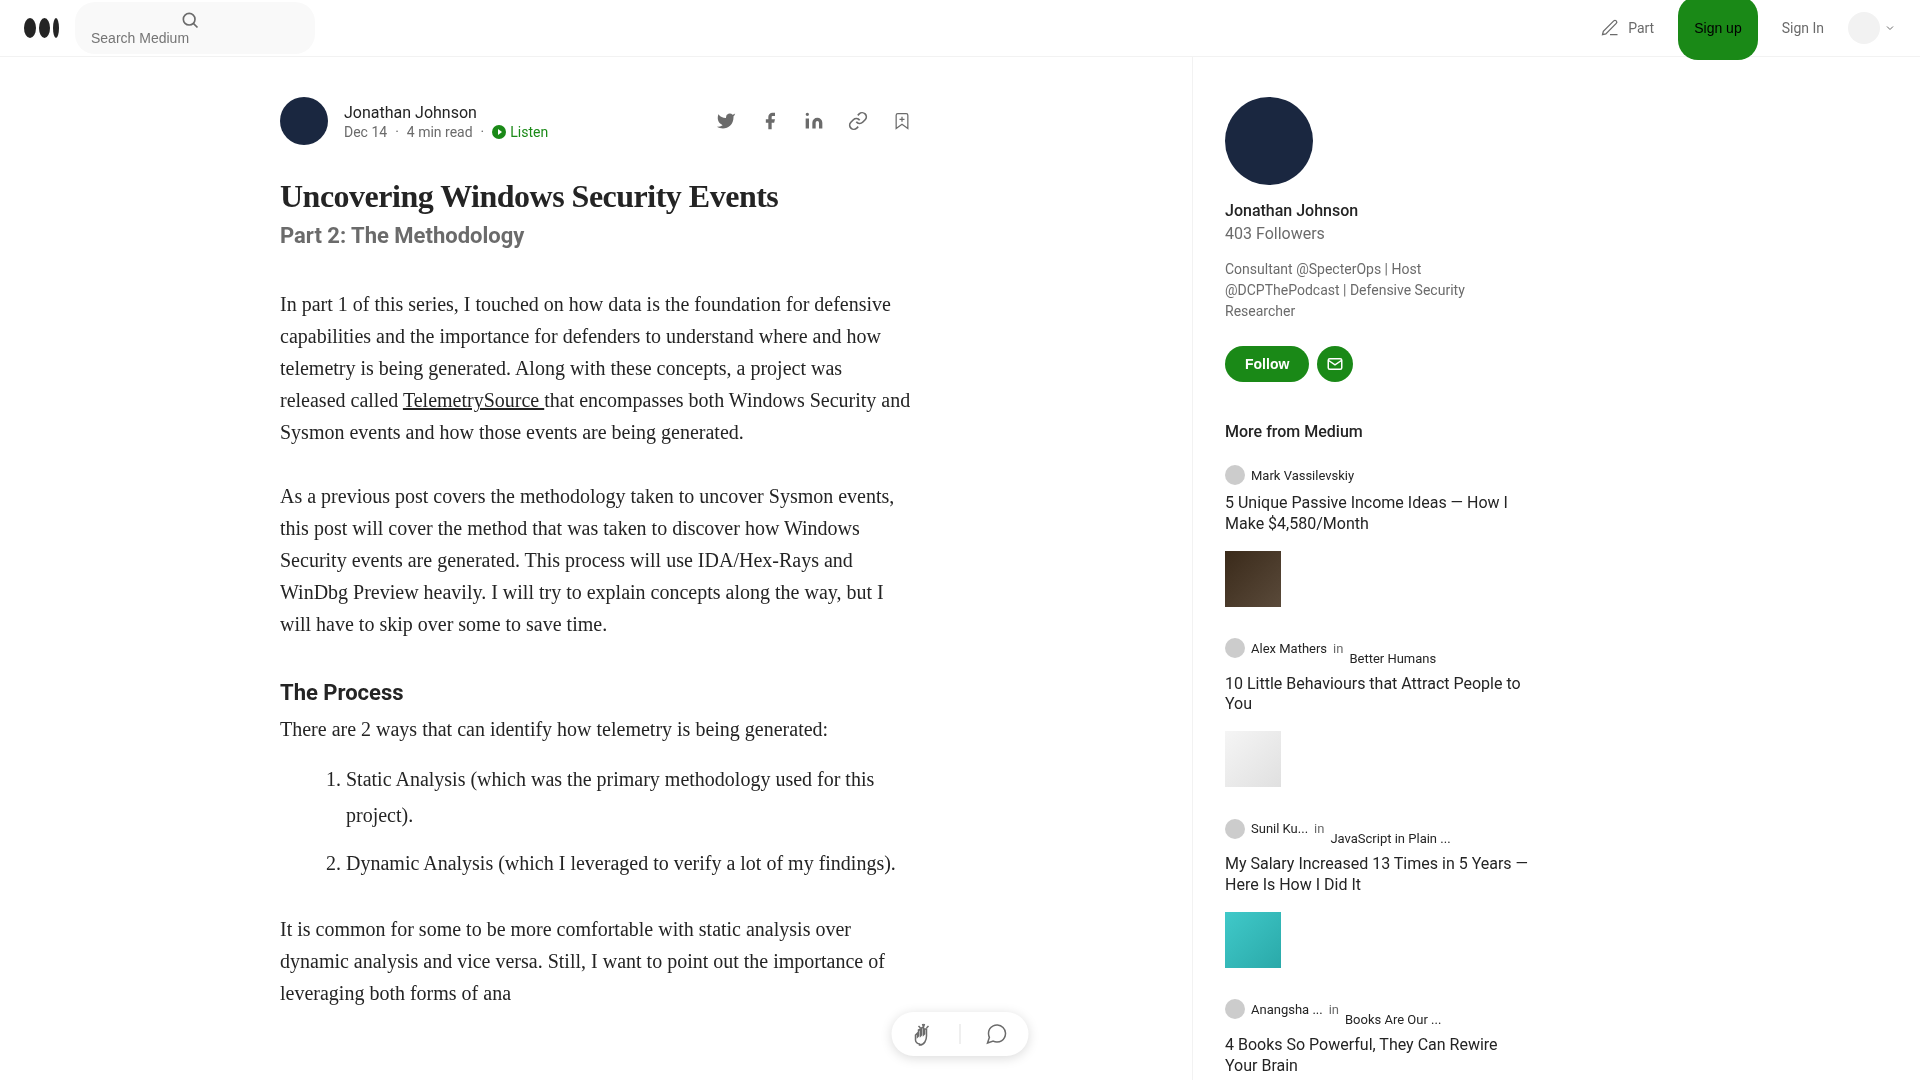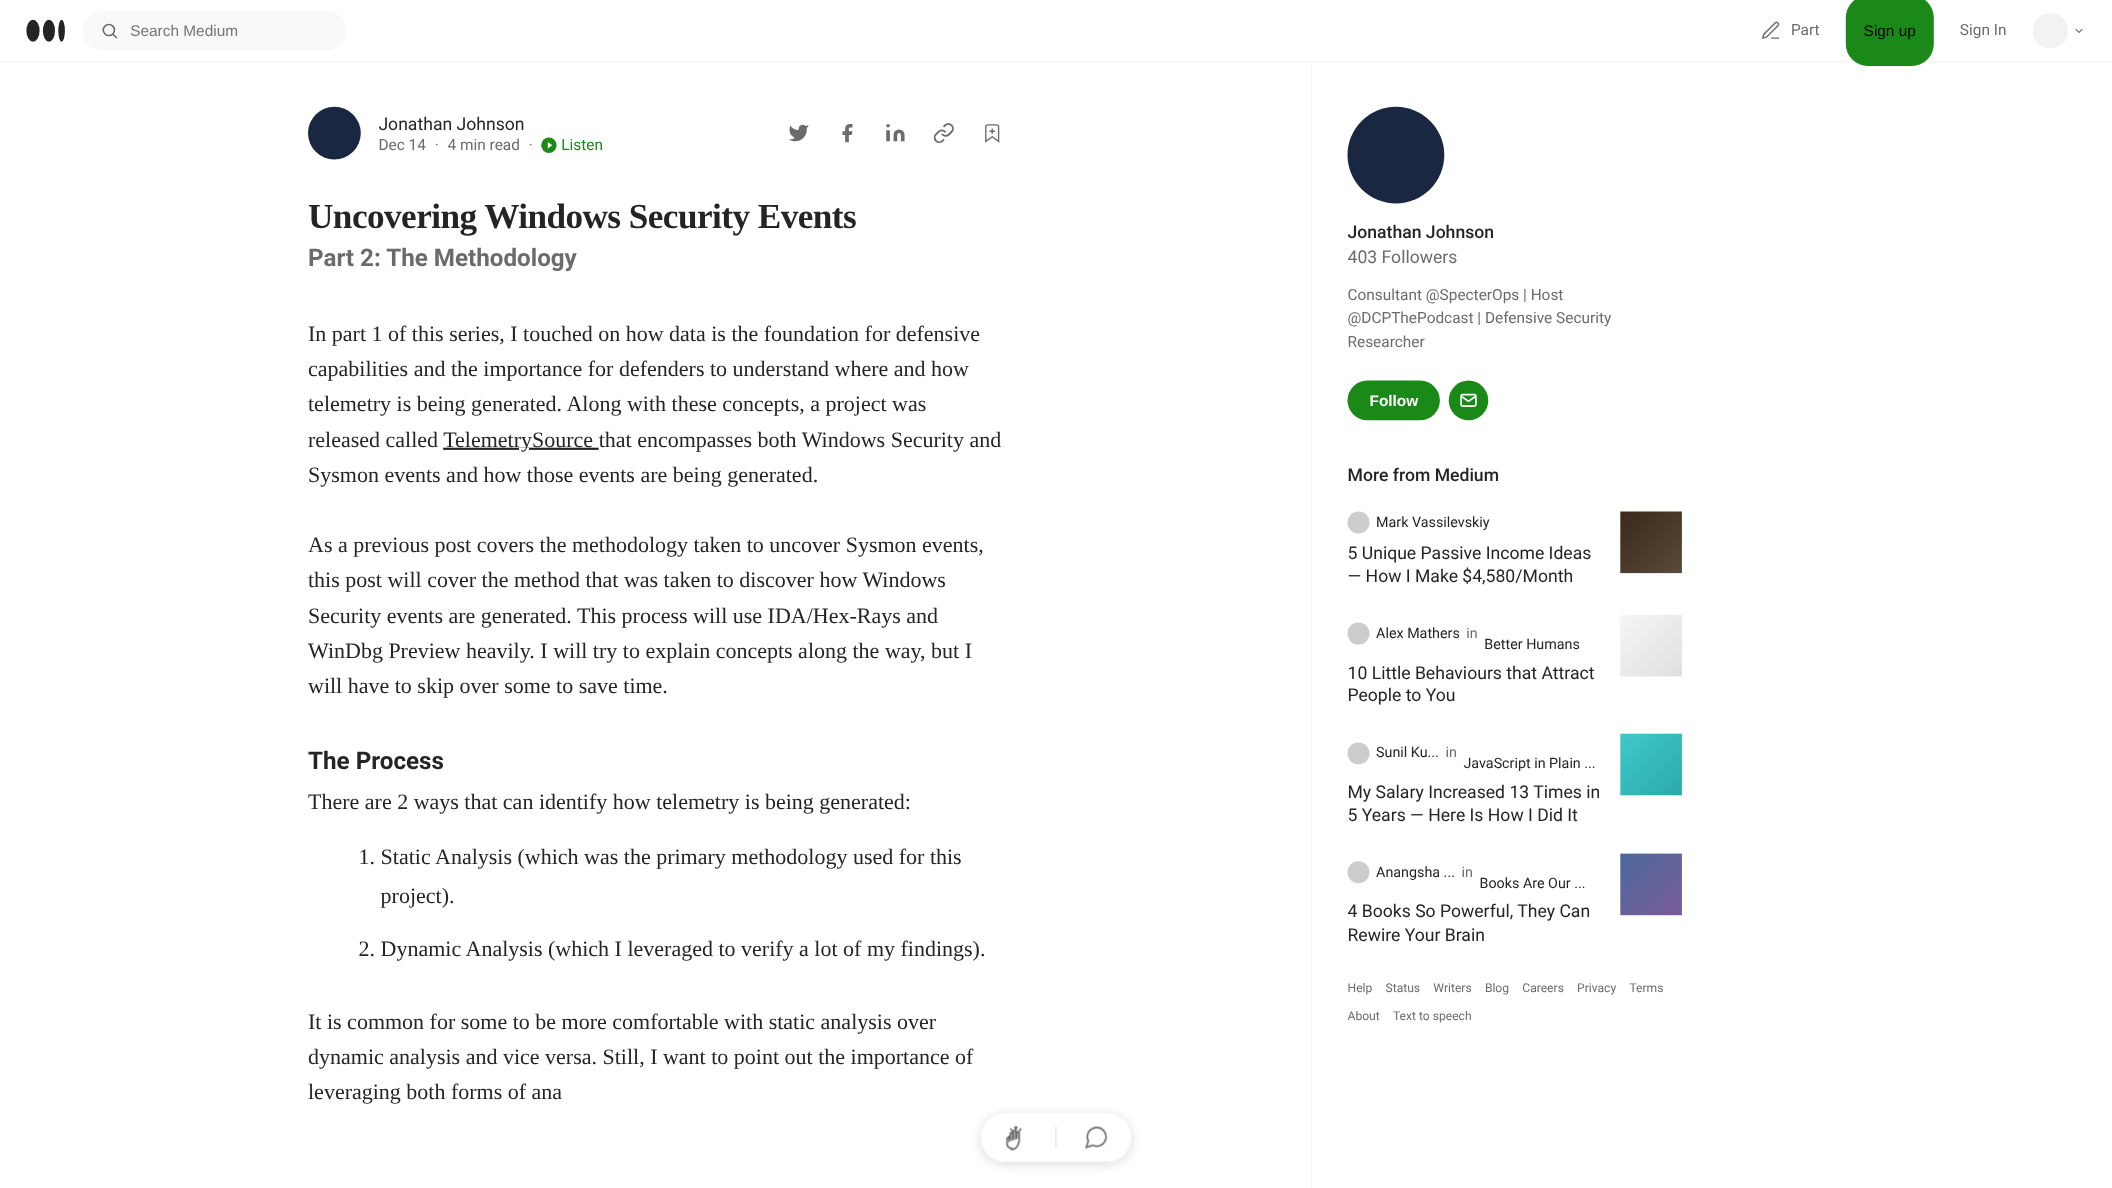--- a/index.html
+++ b/index.html
@@ -5,21 +5,21 @@
     * { margin: 0; padding: 0; box-sizing: border-box; }
     body { font-family: -apple-system, BlinkMacSystemFont, "Segoe UI", Roboto, sans-serif; color: #242424; }
     
     
     .header { height: 57px; border-bottom: 1px solid #f2f2f2; display: flex; align-items: center; padding: 0 24px; justify-content: space-between; }
     .header-left { display: flex; align-items: center; gap: 16px; }
     .logo { display: flex; gap: 3px; }
     .logo-circle { width: 12px; height: 20px; background: #242424; border-radius: 50%; }
     .logo-circle:nth-child(2) { width: 11px; }
     .logo-circle:nth-child(3) { width: 6px; }
-    .search-box { display: flex; align-items: center; background: #f9f9f9; border-radius: 20px; padding: 8px 16px; width: 240px; }
+    .search-box { display: flex; align-items: center; background: #f9f9f9; border-radius: 20px; padding: 8px 16px; width: 240px; flex-direction: column; }
     .search-icon { width: 20px; height: 20px; margin-right: 10px; color: #6b6b6b; }
     .search-input { border: none; background: transparent; outline: none; font-size: 14px; color: #6b6b6b; width: 100%; }
     .header-right { display: flex; align-items: center; gap: 24px; }
     .write-btn { display: flex; align-items: center; gap: 8px; color: #6b6b6b; font-size: 14px; cursor: pointer; }
     .write-icon { width: 20px; height: 20px; }
     .signup-btn { background: #1a8917; color: #000000; border: none; border-radius: 20px; padding: 24px 16px; font-size: 14px; cursor: pointer; }
     .signin-btn { color: #6b6b6b; font-size: 14px; cursor: pointer; }
     .avatar-dropdown { display: flex; align-items: center; gap: 4px; }
     .avatar { width: 32px; height: 32px; border-radius: 50%; background: #f2f2f2; }
     .chevron-down { color: #6b6b6b; }
@@ -57,21 +57,21 @@
     .sidebar-avatar { width: 88px; height: 88px; border-radius: 50%; background: #1a2740; margin-bottom: 16px; }
     .sidebar-name { font-size: 16px; font-weight: 500; margin-bottom: 4px; }
     .sidebar-followers { font-size: 16px; color: #6b6b6b; margin-bottom: 16px; }
     .sidebar-bio { font-size: 14px; color: #6b6b6b; line-height: 1.5; margin-bottom: 24px; }
     .sidebar-actions { display: flex; gap: 8px; margin-bottom: 40px; }
     .follow-btn { background: #1a8917; color: white; border: none; border-radius: 20px; padding: 8px 20px; font-size: 14px; cursor: pointer; font-weight: bold; }
     .notify-btn { background: #1a8917; width: 36px; height: 36px; border-radius: 50%; border: none; cursor: pointer; display: flex; align-items: center; justify-content: center; }
     .notify-icon { width: 18px; height: 18px; color: white; }
     
     .more-heading { font-size: 16px; font-weight: 500; margin-bottom: 24px; }
-    .more-item { display: flex; gap: 16px; margin-bottom: 24px; }
+    .more-item { display: flex; gap: 16px; margin-bottom: 24px; flex-direction: column; }
     .more-content { flex: 1; }
     .more-byline { display: flex; align-items: center; gap: 6px; font-size: 13px; color: #6b6b6b; margin-bottom: 8px; }
     .more-author-avatar { width: 20px; height: 20px; border-radius: 50%; background: #ccc; }
     .more-author { color: #242424; }
     .more-in { color: #6b6b6b; }
     .more-pub { color: #242424; margin-top: 20px; }
     .more-title { font-size: 16px; font-weight: 400; line-height: 1.3; }
     .more-thumb { width: 56px; height: 56px; background: #ccc; flex-shrink: 0; }
     .thumb-1 { background: linear-gradient(135deg, #3a2a1a, #5a4a3a); }
     .thumb-2 { background: linear-gradient(135deg, #f5f5f5, #e0e0e0); }

